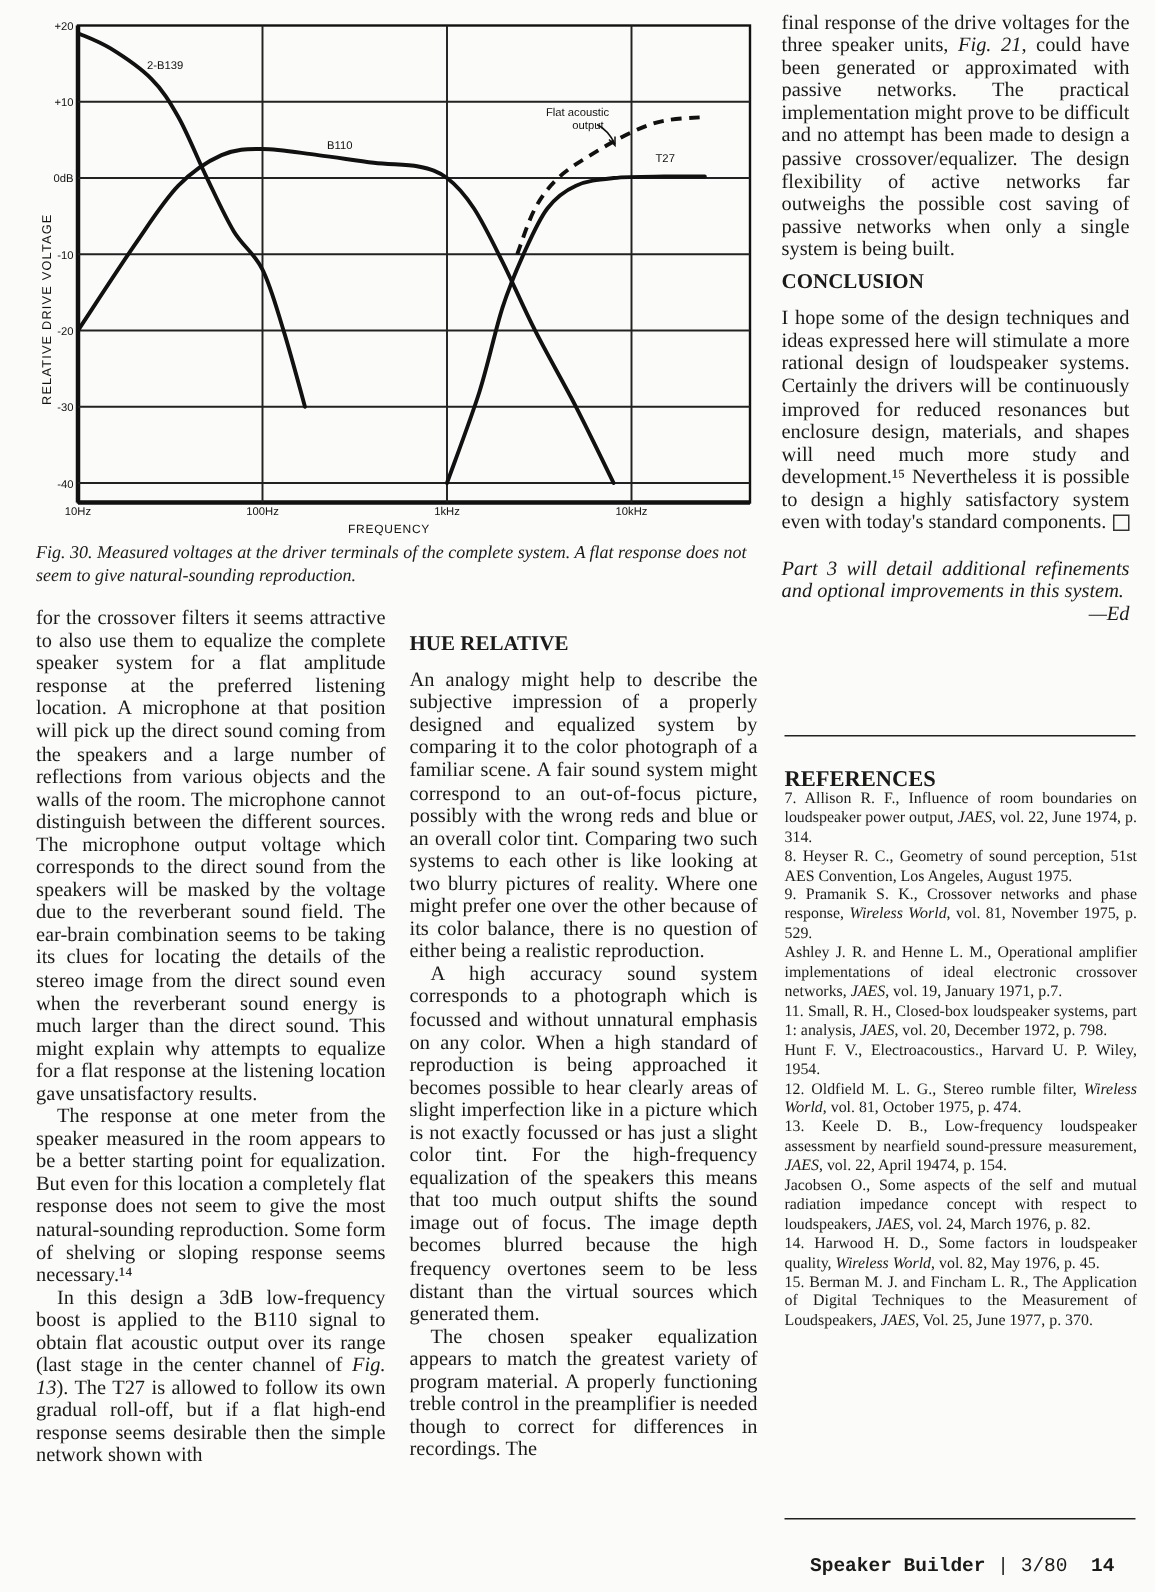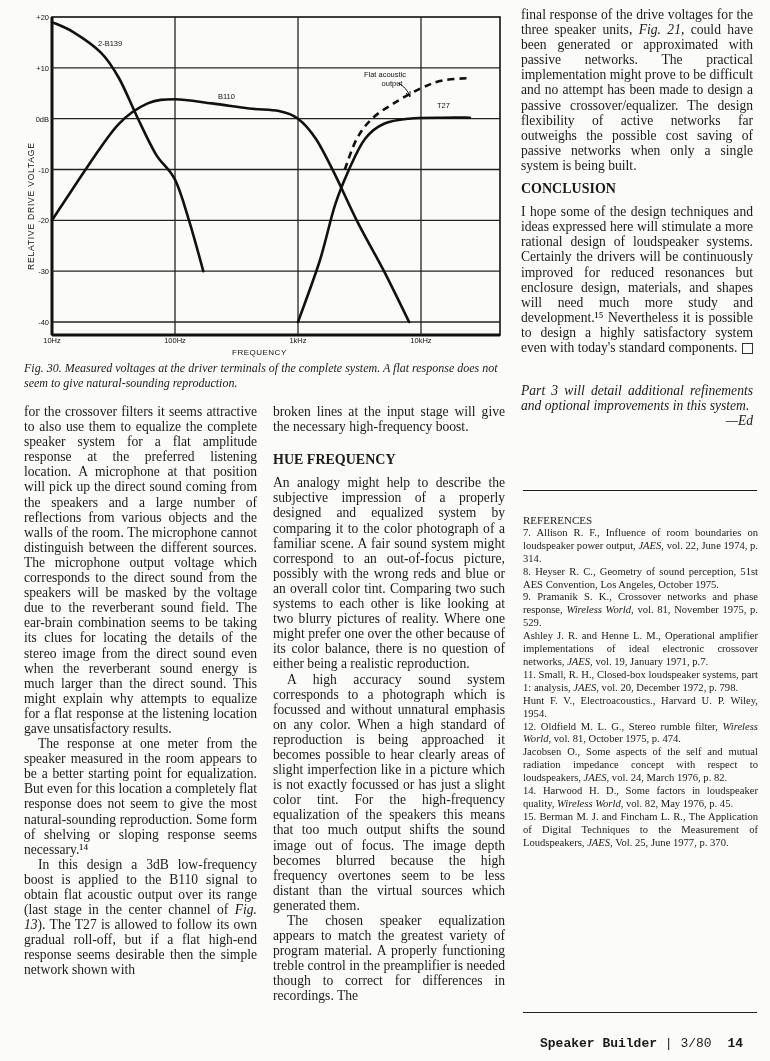--- a/index.html
+++ b/index.html
@@ -6,21 +6,21 @@
   body { width:770px; height:1061px; background:#fbfbf9; position:relative; overflow:hidden; color:#1a1a1a; }
   .col { position:absolute; font-family: "Liberation Serif", serif; font-size:13.6px; line-height:15.1px; text-align:justify; }
   .col p { margin:0; }
   .col p.ind { text-indent:14px; }
   .head { font-family:"Liberation Serif", serif; font-weight:bold; font-size:14px; margin:18px 0 8px 0; letter-spacing:0; }
   #chart { position:absolute; left:0; top:0; width:515px; height:362px; }
   #chart text { font-family:"Liberation Sans", sans-serif; fill:#111; }
   .caption { position:absolute; left:24px; top:361px; width:486px; font-family:"Liberation Serif", serif; font-style:italic; font-size:12px; line-height:14.5px; }
   .refs { position:absolute; left:523px; top:514px; width:235px; font-family:"Liberation Serif", serif; font-size:10.6px; line-height:12.9px; text-align:justify; }
   .refs p { margin:0; }
-  .refs .rh { font-weight:normal; font-size:11px; }
+  .refs .rh { font-weight:bold; font-size:15px; }
   .rule { position:absolute; height:1px; background:#222; }
   .footer { position:absolute; left:540px; top:1036px; width:205px; font-family:Liberation Mono, monospace; font-size:13px; }
   .footer .mag { font-weight:bold; }
   .footer .issue { font-weight:normal; }
   .footer .pg { font-weight:bold; position:absolute; right:2px; top:0; }
   .qed { display:inline-block; width:9px; height:9px; border:1px solid #333; float:right; margin-top:3px; }
   .ed { float:right; }
 </style>
 </head>
 <body>
@@ -76,46 +76,46 @@
 
 <div class="caption">Fig. 30. Measured voltages at the driver terminals of the complete system. A flat response does not seem to give natural-sounding reproduction.</div>
 
 <div class="col" style="left:24px; top:404px; width:233px;">
   <p>for the crossover filters it seems attractive to also use them to equalize the complete speaker system for a flat amplitude response at the preferred listening location. A microphone at that position will pick up the direct sound coming from the speakers and a large number of reflections from various objects and the walls of the room. The microphone cannot distinguish between the different sources. The microphone output voltage which corresponds to the direct sound from the speakers will be masked by the voltage due to the reverberant sound field. The ear-brain combination seems to be taking its clues for locating the details of the stereo image from the direct sound even when the reverberant sound energy is much larger than the direct sound. This might explain why attempts to equalize for a flat response at the listening location gave unsatisfactory results.</p>
   <p class="ind">The response at one meter from the speaker measured in the room appears to be a better starting point for equalization. But even for this location a completely flat response does not seem to give the most natural-sounding reproduction. Some form of shelving or sloping response seems necessary.¹⁴</p>
   <p class="ind"><span>In this design a 3dB low-frequency boost is applied to the B110 signal to obtain flat acoustic output over its range (last stage in the center channel of </span><i>Fig. 13</i><span>). The T27 is allowed to follow its own gradual roll-off, but if a flat high-end response seems desirable then the simple network shown with</span></p>
 </div>
 
 <div class="col" style="left:273px; top:404px; width:232px;">
-  <p>broken lines at the input stage will give the necessary high-frequency boost.</p>
-  <div class="head">HUE FREQUENCY</div>
+  <div class="head">HUE RELATIVE</div>
   <p>An analogy might help to describe the subjective impression of a properly designed and equalized system by comparing it to the color photograph of a familiar scene. A fair sound system might correspond to an out-of-focus picture, possibly with the wrong reds and blue or an overall color tint. Comparing two such systems to each other is like looking at two blurry pictures of reality. Where one might prefer one over the other because of its color balance, there is no question of either being a realistic reproduction.</p>
   <p class="ind">A high accuracy sound system corresponds to a photograph which is focussed and without unnatural emphasis on any color. When a high standard of reproduction is being approached it becomes possible to hear clearly areas of slight imperfection like in a picture which is not exactly focussed or has just a slight color tint. For the high-frequency equalization of the speakers this means that too much output shifts the sound image out of focus. The image depth becomes blurred because the high frequency overtones seem to be less distant than the virtual sources which generated them.</p>
   <p class="ind">The chosen speaker equalization appears to match the greatest variety of program material. A properly functioning treble control in the preamplifier is needed though to correct for differences in recordings. The</p>
 </div>
 
 <div class="col" style="left:521px; top:7px; width:232px;">
   <p><span>final response of the drive voltages for the three speaker units, </span><i>Fig. 21</i><span>, could have been generated or approximated with passive networks. The practical implementation might prove to be difficult and no attempt has been made to design a passive crossover/equalizer. The design flexibility of active networks far outweighs the possible cost saving of passive networks when only a single system is being built.</span></p>
   <div class="head" style="margin-top:8px;">CONCLUSION</div>
   <p><span>I hope some of the design techniques and ideas expressed here will stimulate a more rational design of loudspeaker systems. Certainly the drivers will be continuously improved for reduced resonances but enclosure design, materials, and shapes will need much more study and development.¹⁵ Nevertheless it is possible to design a highly satisfactory system even with today's standard components.</span><span class="qed"></span></p>
-  <p style="margin-top:28px; font-style:italic;"><span>Part 3 will detail additional refinements and optional improvements in this system.</span> <span class="ed">—Ed</span></p>
+  <p style="margin-top:16px; font-style:italic;"><span>Part 3 will detail additional refinements and optional improvements in this system.</span> <span class="ed">—Ed</span></p>
 </div>
 
 <div class="rule" style="left:523px; top:490px; width:234px;"></div>
 
 <div class="refs">
   <p class="rh">REFERENCES</p>
   <div id="refList">
       <p>7. Allison R. F., Influence of room boundaries on loudspeaker power output, <i>JAES</i>, vol. 22, June 1974, p. 314.</p>
-      <p>8. Heyser R. C., Geometry of sound perception, 51st AES Convention, Los Angeles, October 1975.</p>
+      <p>8. Heyser R. C., Geometry of sound perception, 51st AES Convention, Los Angeles, August 1975.</p>
       <p>9. Pramanik S. K., Crossover networks and phase response, <i>Wireless World</i>, vol. 81, November 1975, p. 529.</p>
       <p>Ashley J. R. and Henne L. M., Operational amplifier implementations of ideal electronic crossover networks, <i>JAES</i>, vol. 19, January 1971, p.7.</p>
       <p>11. Small, R. H., Closed-box loudspeaker systems, part 1: analysis, <i>JAES</i>, vol. 20, December 1972, p. 798.</p>
       <p>Hunt F. V., Electroacoustics., Harvard U. P. Wiley, 1954.</p>
       <p>12. Oldfield M. L. G., Stereo rumble filter, <i>Wireless World</i>, vol. 81, October 1975, p. 474.</p>
+      <p>13. Keele D. B., Low-frequency loudspeaker assessment by nearfield sound-pressure measurement, <i>JAES</i>, vol. 22, April 19474, p. 154.</p>
       <p>Jacobsen O., Some aspects of the self and mutual radiation impedance concept with respect to loudspeakers, <i>JAES</i>, vol. 24, March 1976, p. 82.</p>
       <p>14. Harwood H. D., Some factors in loudspeaker quality, <i>Wireless World</i>, vol. 82, May 1976, p. 45.</p>
       <p>15. Berman M. J. and Fincham L. R., The Application of Digital Techniques to the Measurement of Loudspeakers, <i>JAES</i>, Vol. 25, June 1977, p. 370.</p>
     </div>
 </div>
 
 <div class="rule" style="left:523px; top:1012px; width:234px;"></div>
 
 <div class="footer">
   <span class="mag">Speaker Builder</span>

